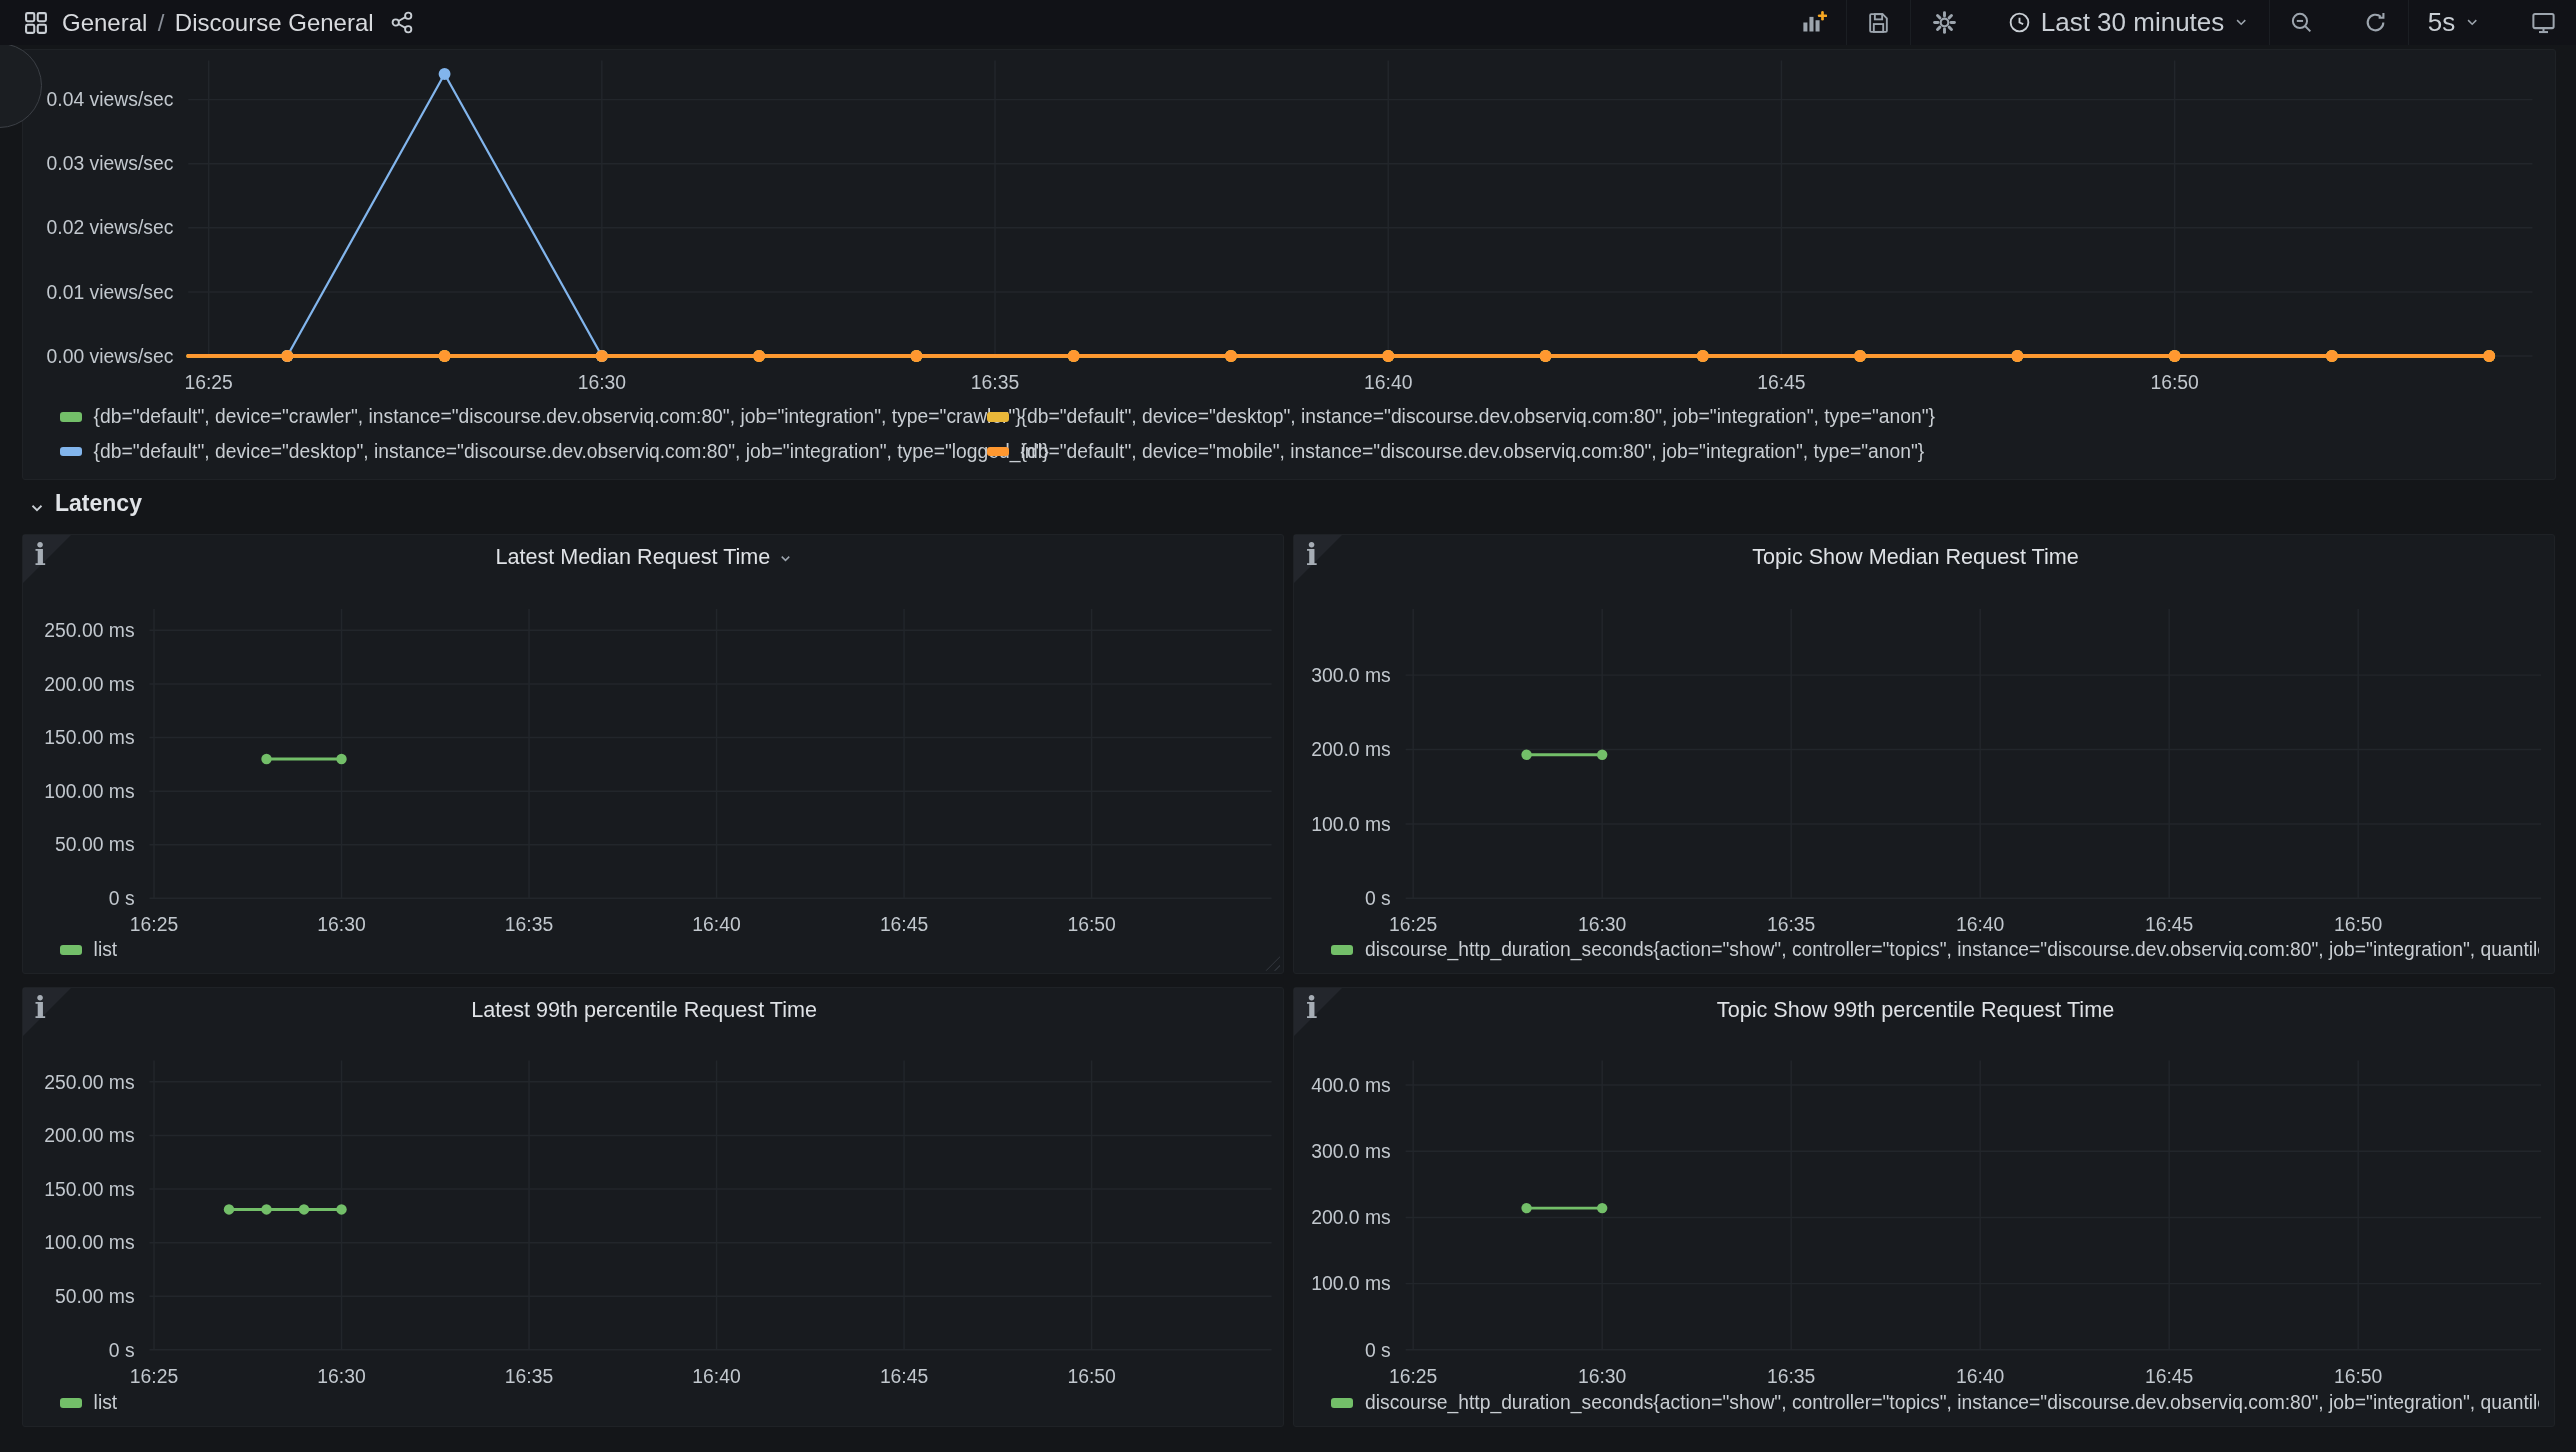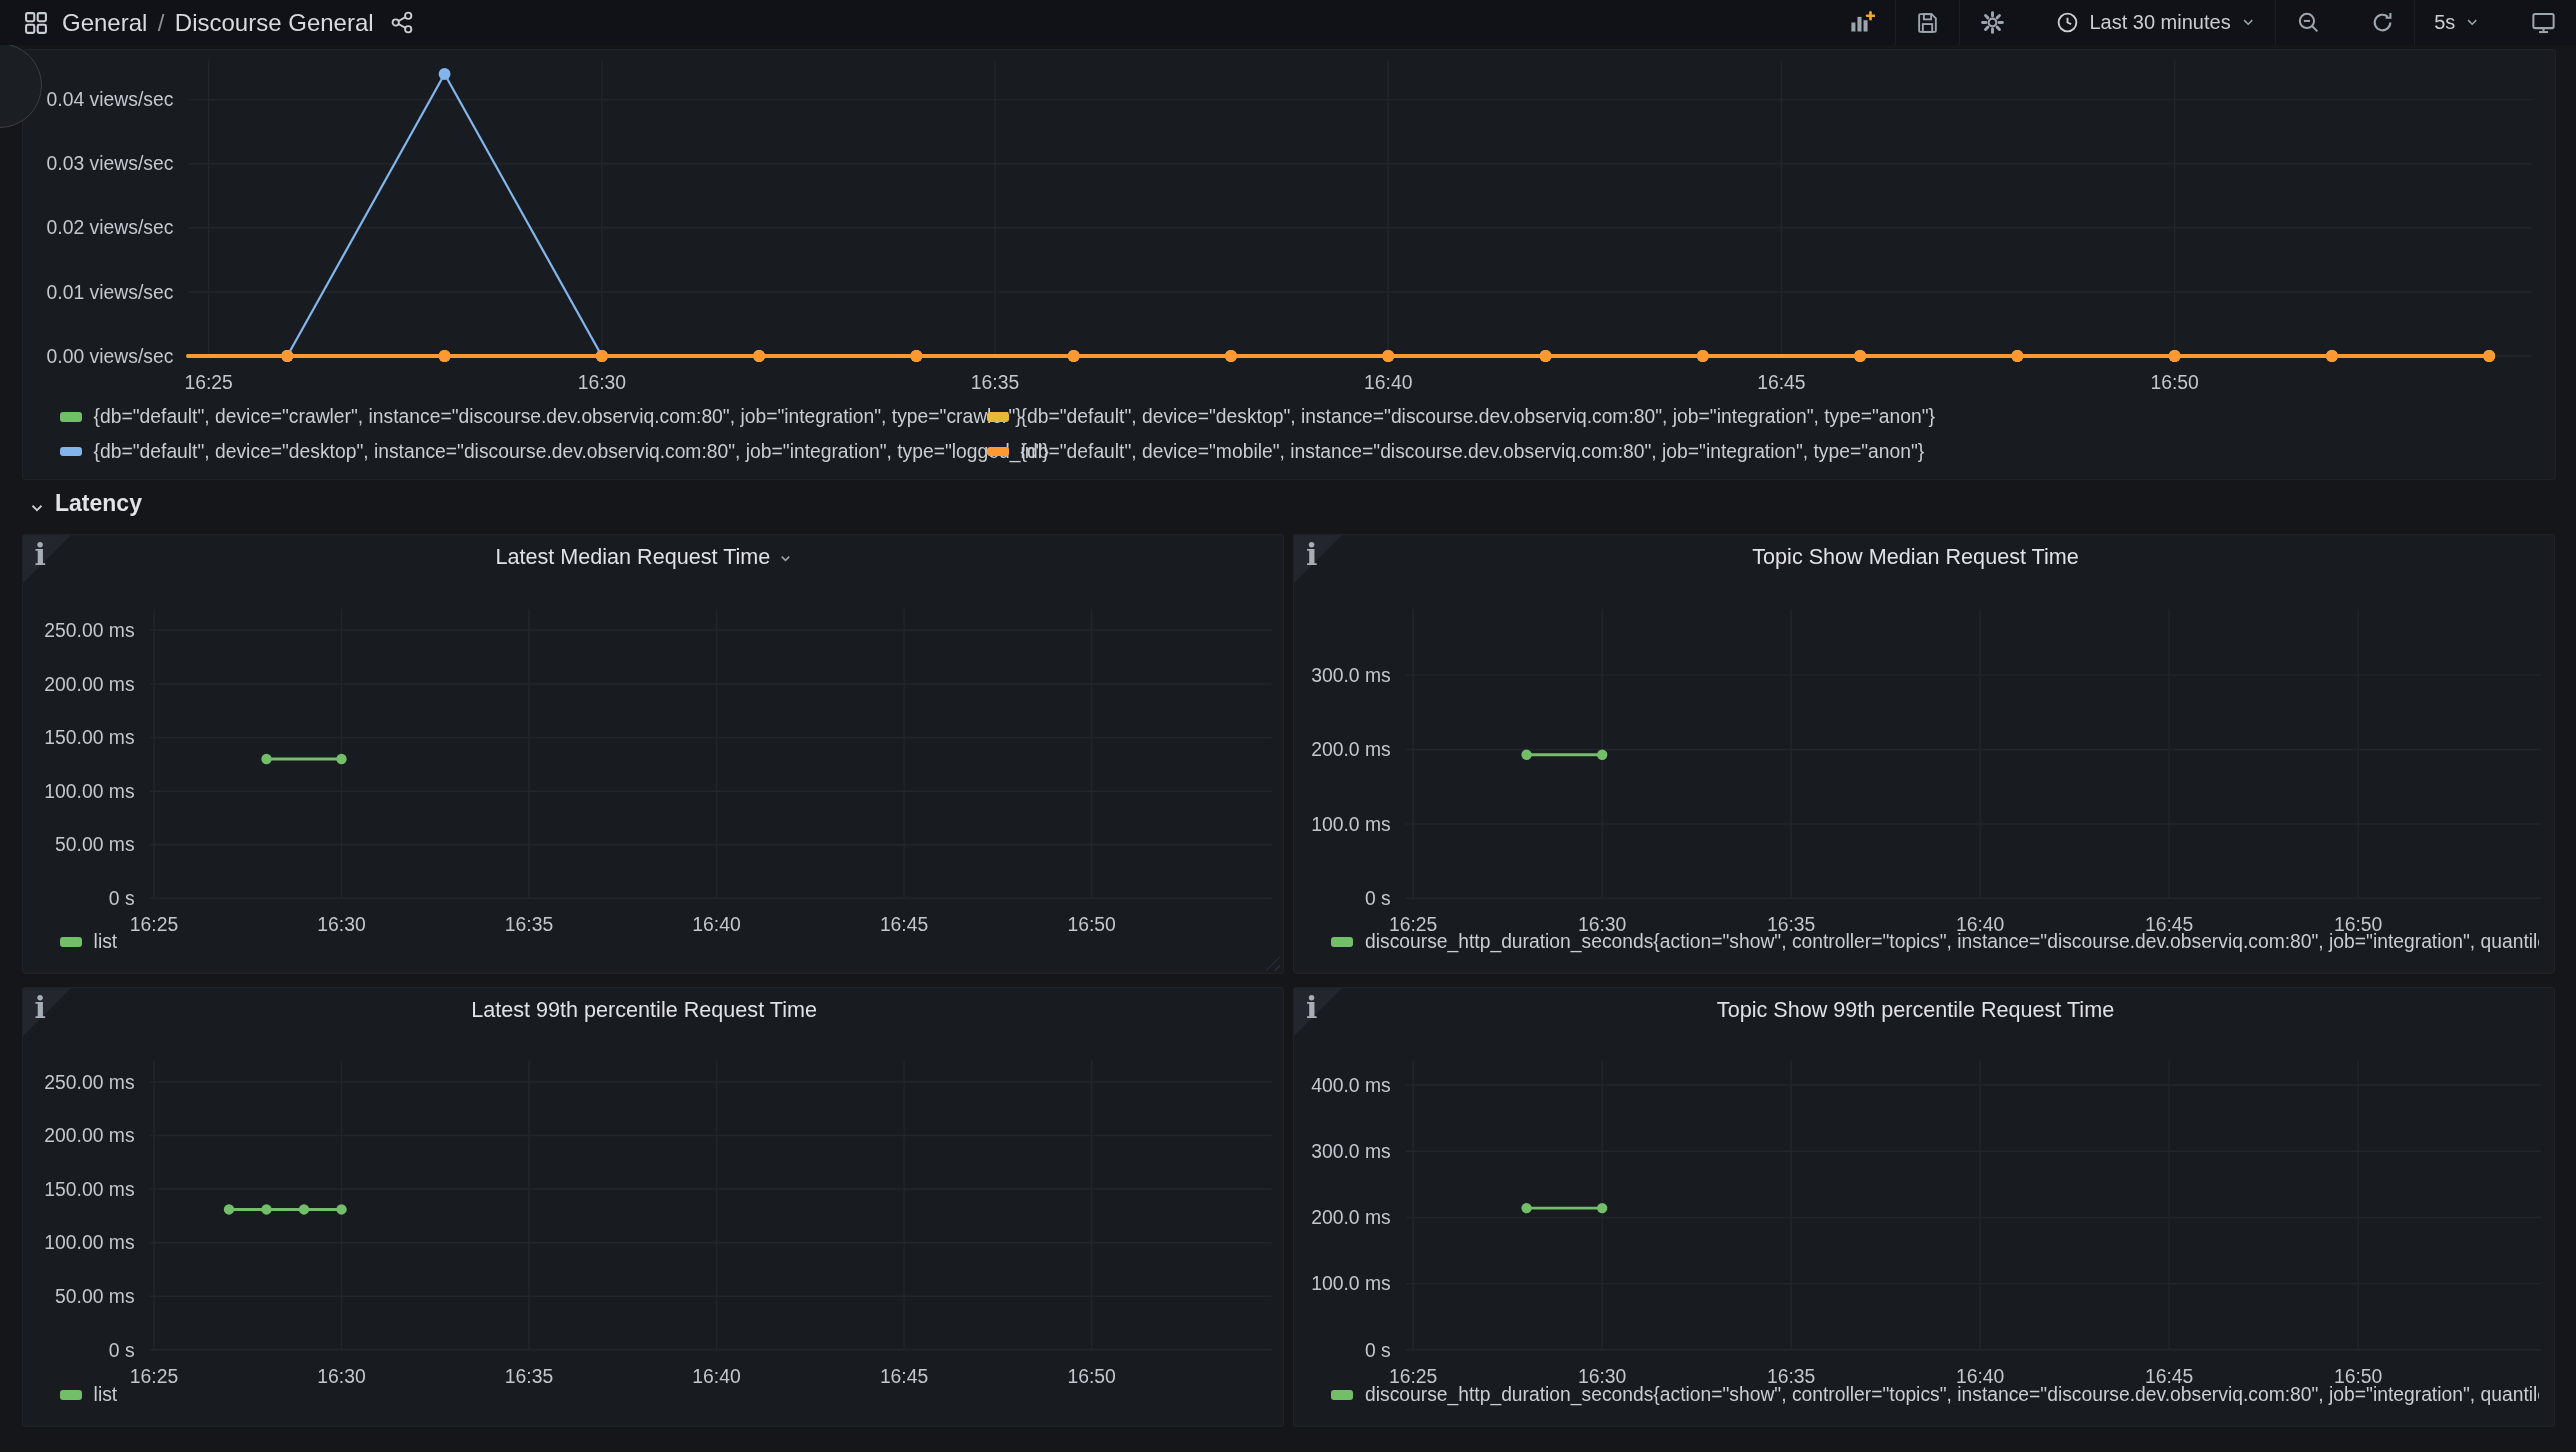--- a/index.html
+++ b/index.html
@@ -10,21 +10,21 @@
   .nav{position:absolute;left:0;top:0;width:2576px;height:45px;background:#111217;
     display:flex;align-items:center;justify-content:space-between;z-index:5;}
   .nav-left{display:flex;align-items:center;padding-left:22px;gap:12px;}
   .breadcrumb{display:flex;align-items:center;gap:10.4px;font-size:24px;font-weight:500;color:#d8dade;}
   .breadcrumb .sep{color:#8a8f98;font-weight:400;}
   .breadcrumb span{cursor:pointer;}
   .icon{display:inline-flex;align-items:center;justify-content:center;color:#9da5ae;}
   .icon svg{display:block;}
   .nav-right{display:flex;align-items:stretch;height:45px;}
   .nav-btn{display:flex;align-items:center;gap:9px;padding:0 19.3px;color:#9da5ae;cursor:pointer;
-    border-left:0.7px solid #1b1e23;font-size:20px;}
+    border-left:0.7px solid #1b1e23;font-size:26px;}
   .nav-btn.first{border-left:none;}
   .nav-btn .lbl{color:#c9ced4;font-weight:500;white-space:nowrap;}
   .nav-btn.gap{margin-left:10.4px;border-left:none;}
 
   
   .sidebar-peek{position:absolute;left:-43px;top:43px;width:83px;height:83px;border-radius:50%;
     background:#1b1e22;border:1.5px solid #3c4046;z-index:4;cursor:pointer;}
 
   
   .panel{position:absolute;background:#181b1f;border:0.7px solid #1f2226;border-radius:3px;box-sizing:border-box;}
@@ -38,21 +38,21 @@
     border-top:48px solid #23262c;border-right:48px solid transparent;cursor:pointer;}
   .info-corner .i{position:absolute;left:12px;top:-46px;font-family:"DejaVu Serif","Liberation Serif",serif;
     font-weight:bold;font-size:30px;color:#a7aeb6;}
 
   
   .legend-row{display:flex;align-items:center;gap:12px;font-size:19.3px;color:#c9ced3;white-space:nowrap;}
   .swatch{display:inline-block;width:22px;height:9.7px;border-radius:3px;flex:0 0 auto;cursor:pointer;}
   .legend-label{cursor:pointer;}
   .top-legend{position:absolute;left:37px;top:356px;right:15px;display:grid;
     grid-template-columns:927px 1fr;grid-row-gap:12.6px;overflow:hidden;}
-  .panel-legend{position:absolute;left:37px;bottom:20px;right:15px;overflow:hidden;margin-top:40px;}
+  .panel-legend{position:absolute;left:37px;bottom:12px;right:15px;overflow:hidden;margin-top:40px;}
 
   
   .section-row{position:absolute;left:28px;top:490px;display:flex;align-items:flex-end;gap:9px;
     color:#e0e3e7;font-size:23px;font-weight:700;cursor:pointer;}
 
   .resize-handle{position:absolute;right:2.2px;bottom:2.2px;width:15px;height:15px;cursor:nwse-resize;
     background:repeating-linear-gradient(135deg,transparent 0 4.5px,#3d424a 4.5px 6px);opacity:.55;
     clip-path:polygon(100% 0,100% 100%,0 100%);}
 </style>
 </head>

